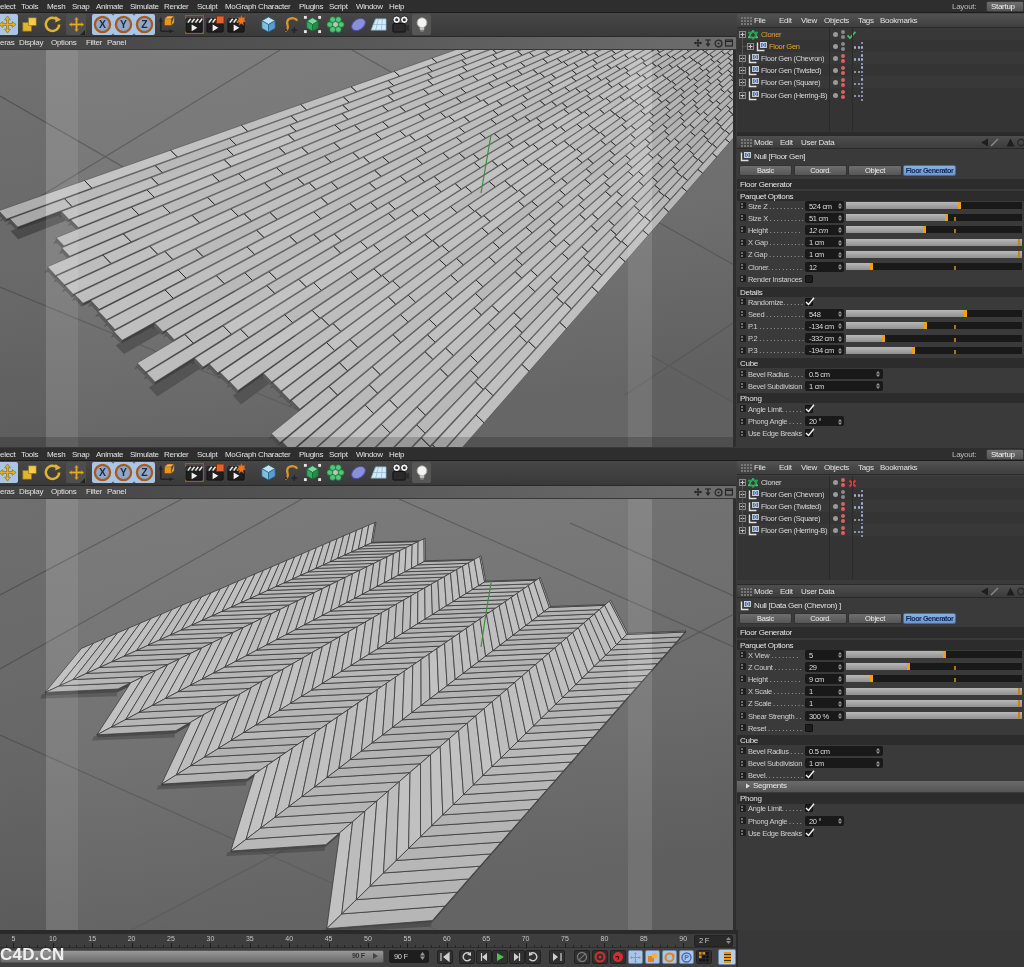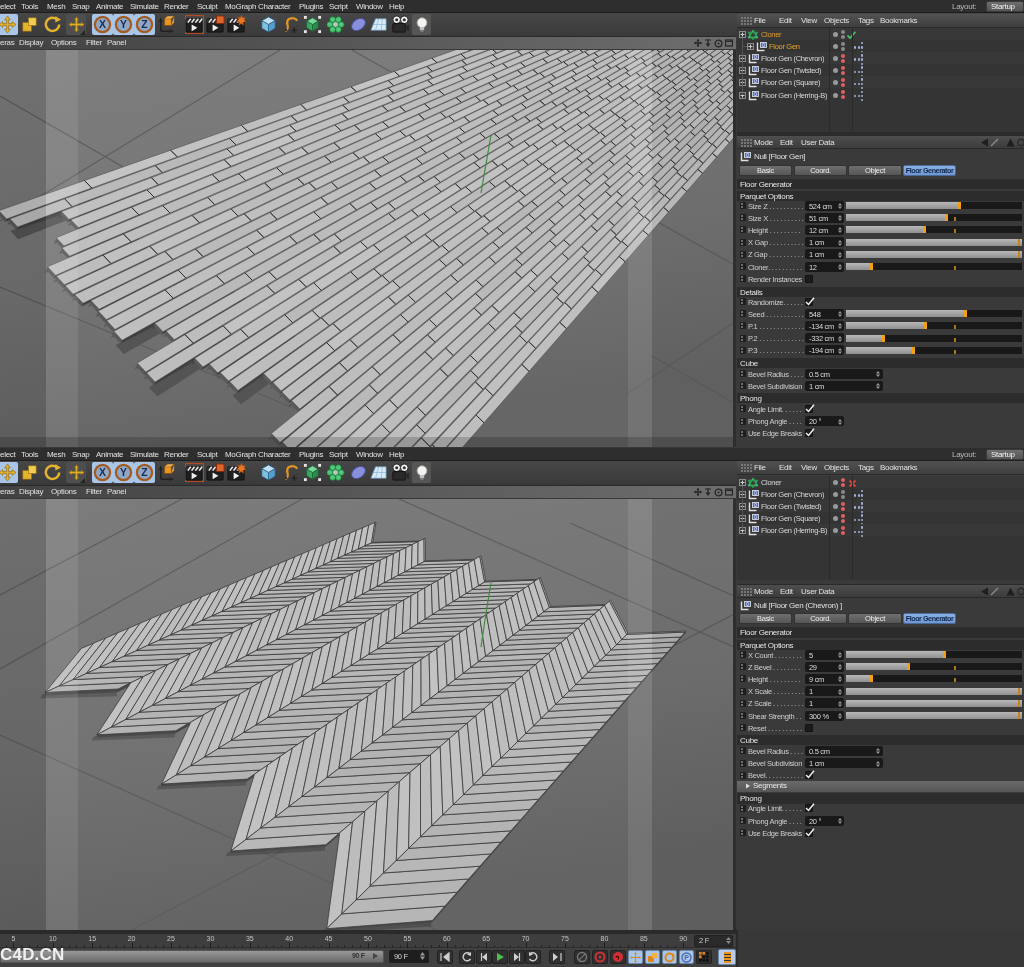--- a/index.html
+++ b/index.html
@@ -1023,21 +1023,21 @@
     </svg>
     <div style="position:absolute;left:846px;top:214.2px;width:176px;height:7px;background:#191919;"></div>
     <div style="position:absolute;left:846px;top:214.2px;width:99px;height:7px;background:linear-gradient(#b8b8b8,#909090);"></div>
     <div style="position:absolute;left:945px;top:214.2px;width:3px;height:7px;background:#f0a011;"></div>
     <div style="position:absolute;left:954px;top:217.2px;width:2px;height:4px;background:#a87818;"></div>
 <div style="position:absolute;left:739.5px;top:226.4px;width:6px;height:7px;background:#1e1e1e;border-radius:1px;"></div>
     <div style="position:absolute;left:741.0px;top:227.4px;width:2px;height:2px;background:#888;border-radius:1px;"></div>
     <div style="position:absolute;left:741.0px;top:230.4px;width:2px;height:2px;background:#888;border-radius:1px;"></div>
     <div style="position:absolute;left:748px;top:225.9px;font-size:7.5px;color:#cecece;letter-spacing:-0.3px;white-space:nowrap;">Height . . . . . . . . .</div>
     <div style="position:absolute;left:805px;top:224.9px;width:39px;height:10px;background:#191919;border-radius:2px;"></div>
-    <div style="position:absolute;left:809px;top:225.9px;font-size:7.5px;color:#dcdcdc;letter-spacing:-0.3px;white-space:nowrap;">12 cm</div>
+    <div style="position:absolute;left:809px;top:225.9px;font-size:7.5px;color:#dcdcdc;letter-spacing:-0.3px;white-space:nowrap;font-style:italic;">12 cm</div>
     <svg style="position:absolute;left:838px;top:227.4px" width="4" height="6" viewBox="0 0 4 6">
       <path d="M2,0 L4,2.5 L0,2.5 Z" fill="#999"></path>
       <path d="M2,6 L0,3.5 L4,3.5 Z" fill="#999"></path>
     </svg>
     <div style="position:absolute;left:846px;top:226.4px;width:176px;height:7px;background:#191919;"></div>
     <div style="position:absolute;left:846px;top:226.4px;width:77px;height:7px;background:linear-gradient(#b8b8b8,#909090);"></div>
     <div style="position:absolute;left:923px;top:226.4px;width:3px;height:7px;background:#f0a011;"></div>
     <div style="position:absolute;left:954px;top:229.4px;width:2px;height:4px;background:#a87818;"></div>
 <div style="position:absolute;left:739.5px;top:238.6px;width:6px;height:7px;background:#1e1e1e;border-radius:1px;"></div>
     <div style="position:absolute;left:741.0px;top:239.6px;width:2px;height:2px;background:#888;border-radius:1px;"></div>
@@ -1904,46 +1904,46 @@
       <path d="M4.5,0.5 L8.5,8.5 L0.5,8.5 Z" fill="#1e1e1e"></path>
     </svg>
     <svg style="position:absolute;left:1017px;top:587px" width="8" height="9" viewBox="0 0 8 9">
       <circle cx="4" cy="4.5" r="3.2" fill="none" stroke="#2a2a2a" stroke-width="1.4"></circle>
     </svg>
 <svg style="position:absolute;left:740px;top:601px" width="11" height="10" viewBox="0 0 11 10">
       <path d="M1.5,0.5 L1.5,8.5 L8.5,8.5" fill="none" stroke="#e0e0e0" stroke-width="1.4"></path>
       <rect x="4.5" y="0.5" width="6" height="5" fill="#4a6ac8" stroke="#d8d8d8" stroke-width="0.9"></rect>
       <text x="7.5" y="4.7" font-size="4.6" fill="#fff" text-anchor="middle" font-family="Liberation Sans">0</text>
     </svg>
-<div style="position:absolute;left:754px;top:601px;font-size:8px;color:#e0e0e0;letter-spacing:-0.3px;white-space:nowrap;">Null [Floor Gen (Chevron) ]</div>
+<div style="position:absolute;left:754px;top:601px;font-size:8px;color:#e0e0e0;letter-spacing:-0.3px;white-space:nowrap;">Null [Data Gen (Chevron) ]</div>
 <div style="position:absolute;left:739px;top:613px;width:53px;height:11px;background:linear-gradient(#6e6e6e,#565656);border:1px solid #333;border-radius:2px;text-align:center;font-size:7.5px;color:#ededed;letter-spacing:-0.3px;line-height:10px;">Basic</div>
     <div style="position:absolute;left:794px;top:613px;width:53px;height:11px;background:linear-gradient(#6e6e6e,#565656);border:1px solid #333;border-radius:2px;text-align:center;font-size:7.5px;color:#ededed;letter-spacing:-0.3px;line-height:10px;">Coord.</div>
     <div style="position:absolute;left:848px;top:613px;width:54px;height:11px;background:linear-gradient(#6e6e6e,#565656);border:1px solid #333;border-radius:2px;text-align:center;font-size:7.5px;color:#ededed;letter-spacing:-0.3px;line-height:10px;">Object</div>
     <div style="position:absolute;left:903px;top:613px;width:53px;height:11px;background:linear-gradient(#8ab1e4,#6f96cf);border:1px solid #4a6a9a;border-radius:2px;text-align:center;font-size:7.2px;font-weight:bold;color:#10284e;letter-spacing:-0.45px;line-height:10px;">Floor Generator</div>
 <div style="position:absolute;left:737px;top:627px;width:287px;height:10.5px;background:#2c2c2c;"></div>
     <div style="position:absolute;left:740px;top:628px;font-size:8px;color:#e4e4e4;letter-spacing:-0.3px;white-space:nowrap;">Floor Generator</div>
 <div style="position:absolute;left:737px;top:639.5px;width:287px;height:10.5px;background:#2c2c2c;"></div>
     <div style="position:absolute;left:740px;top:640.5px;font-size:8px;color:#e4e4e4;letter-spacing:-0.3px;white-space:nowrap;">Parquet Options</div>
 <div style="position:absolute;left:739.5px;top:651.0px;width:6px;height:7px;background:#1e1e1e;border-radius:1px;"></div>
     <div style="position:absolute;left:741.0px;top:652.0px;width:2px;height:2px;background:#888;border-radius:1px;"></div>
     <div style="position:absolute;left:741.0px;top:655.0px;width:2px;height:2px;background:#888;border-radius:1px;"></div>
-    <div style="position:absolute;left:748px;top:650.5px;font-size:7.5px;color:#cecece;letter-spacing:-0.3px;white-space:nowrap;">X Count . . . . . . . .</div>
+    <div style="position:absolute;left:748px;top:650.5px;font-size:7.5px;color:#cecece;letter-spacing:-0.3px;white-space:nowrap;">X View . . . . . . . .</div>
     <div style="position:absolute;left:805px;top:649.5px;width:39px;height:10px;background:#191919;border-radius:2px;"></div>
     <div style="position:absolute;left:809px;top:650.5px;font-size:7.5px;color:#dcdcdc;letter-spacing:-0.3px;white-space:nowrap;">5</div>
     <svg style="position:absolute;left:838px;top:652.0px" width="4" height="6" viewBox="0 0 4 6">
       <path d="M2,0 L4,2.5 L0,2.5 Z" fill="#999"></path>
       <path d="M2,6 L0,3.5 L4,3.5 Z" fill="#999"></path>
     </svg>
     <div style="position:absolute;left:846px;top:651.0px;width:176px;height:7px;background:#191919;"></div>
     <div style="position:absolute;left:846px;top:651.0px;width:97px;height:7px;background:linear-gradient(#b8b8b8,#909090);"></div>
     <div style="position:absolute;left:943px;top:651.0px;width:3px;height:7px;background:#f0a011;"></div>
 <div style="position:absolute;left:739.5px;top:663.2px;width:6px;height:7px;background:#1e1e1e;border-radius:1px;"></div>
     <div style="position:absolute;left:741.0px;top:664.2px;width:2px;height:2px;background:#888;border-radius:1px;"></div>
     <div style="position:absolute;left:741.0px;top:667.2px;width:2px;height:2px;background:#888;border-radius:1px;"></div>
-    <div style="position:absolute;left:748px;top:662.7px;font-size:7.5px;color:#cecece;letter-spacing:-0.3px;white-space:nowrap;">Z Bevel . . . . . . . .</div>
+    <div style="position:absolute;left:748px;top:662.7px;font-size:7.5px;color:#cecece;letter-spacing:-0.3px;white-space:nowrap;">Z Count . . . . . . . .</div>
     <div style="position:absolute;left:805px;top:661.7px;width:39px;height:10px;background:#191919;border-radius:2px;"></div>
     <div style="position:absolute;left:809px;top:662.7px;font-size:7.5px;color:#dcdcdc;letter-spacing:-0.3px;white-space:nowrap;">29</div>
     <svg style="position:absolute;left:838px;top:664.2px" width="4" height="6" viewBox="0 0 4 6">
       <path d="M2,0 L4,2.5 L0,2.5 Z" fill="#999"></path>
       <path d="M2,6 L0,3.5 L4,3.5 Z" fill="#999"></path>
     </svg>
     <div style="position:absolute;left:846px;top:663.2px;width:176px;height:7px;background:#191919;"></div>
     <div style="position:absolute;left:846px;top:663.2px;width:61px;height:7px;background:linear-gradient(#b8b8b8,#909090);"></div>
     <div style="position:absolute;left:907px;top:663.2px;width:3px;height:7px;background:#f0a011;"></div>
     <div style="position:absolute;left:954px;top:666.2px;width:2px;height:4px;background:#a87818;"></div>

